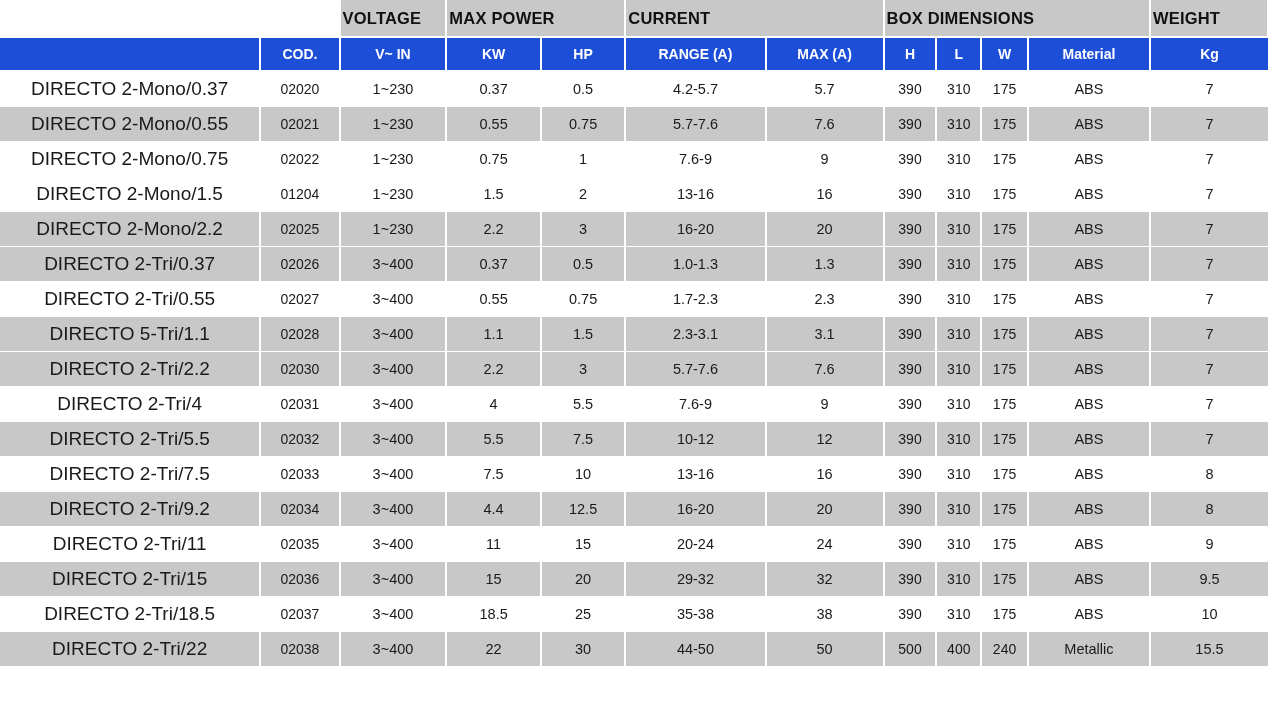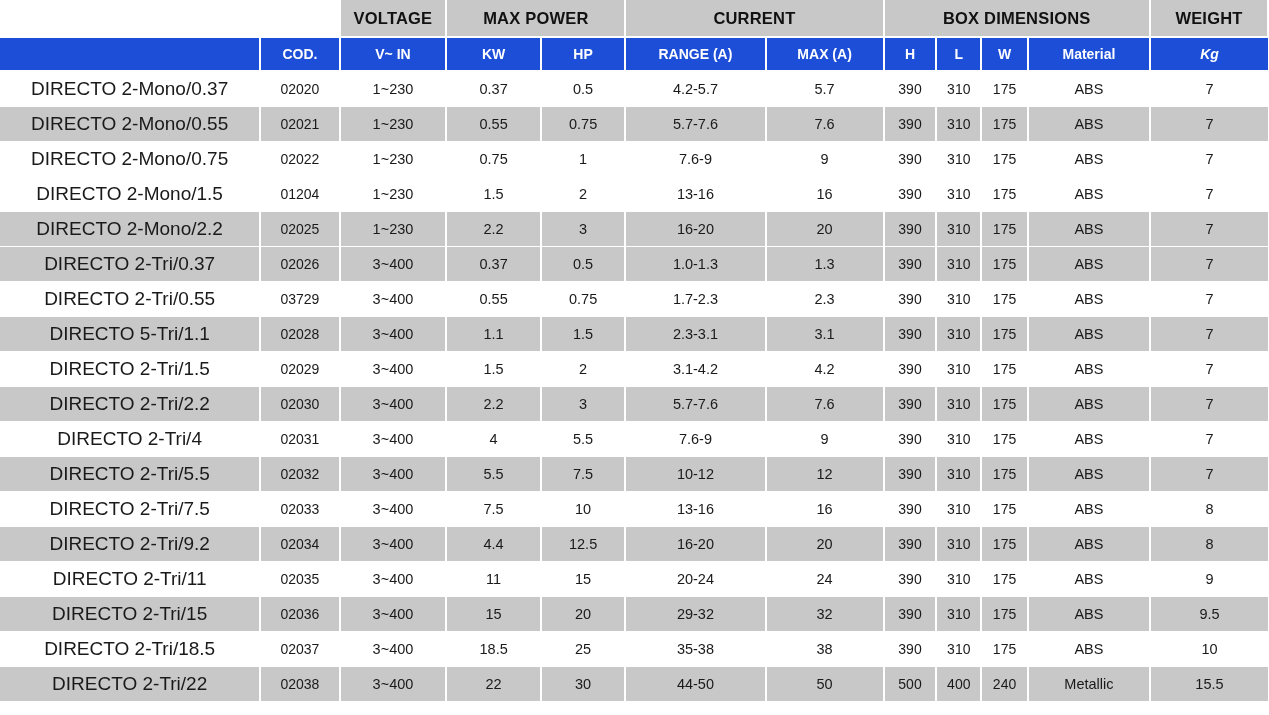--- a/index.html
+++ b/index.html
@@ -24,21 +24,21 @@
   .grp-blank {
     background: #ffffff;
     border: none;
   }
   .grp {
     background: #c8c8c8;
     color: #111111;
     font-size: 16.5px;
     font-weight: bold;
     letter-spacing: .2px;
-    text-align: center;
+    text-align: left;
     height: 36px;
     border-left: 2px solid #ffffff;
     border-right: 2px solid #ffffff;
     border-top: none;
     border-bottom: none;
     padding: 0 2px;
     white-space: nowrap;
   }
 
   
@@ -54,21 +54,20 @@
     border-top: 2px solid #ffffff;
     border-bottom: 2px solid #ffffff;
     padding: 0 2px;
     white-space: nowrap;
   }
   .sub.first {
     border-left: none;
   }
   .sub.last {
     border-right: none;
-    font-style: italic;
   }
 
   
   tbody td {
     font-size: 14.5px;
     color: #1a1a1a;
     text-align: center;
     height: 34px;
     padding: 0 2px;
     border-left: 2px solid #ffffff;
@@ -214,54 +213,40 @@
         <td class="c5">1.0-1.3</td>
         <td class="c6">1.3</td>
         <td class="c7">390</td>
         <td class="c8">310</td>
         <td class="c9">175</td>
         <td class="c10">ABS</td>
         <td class="c11 clast">7</td>
       </tr>
       <tr class="odd">
         <td class="c0">DIRECTO 2-Tri/0.55</td>
-        <td class="c1">03729</td>
+        <td class="c1">02027</td>
         <td class="c2">3~400</td>
         <td class="c3">0.55</td>
         <td class="c4">0.75</td>
         <td class="c5">1.7-2.3</td>
         <td class="c6">2.3</td>
         <td class="c7">390</td>
         <td class="c8">310</td>
         <td class="c9">175</td>
         <td class="c10">ABS</td>
         <td class="c11 clast">7</td>
       </tr>
       <tr class="even">
         <td class="c0">DIRECTO 5-Tri/1.1</td>
         <td class="c1">02028</td>
         <td class="c2">3~400</td>
         <td class="c3">1.1</td>
         <td class="c4">1.5</td>
         <td class="c5">2.3-3.1</td>
         <td class="c6">3.1</td>
-        <td class="c7">390</td>
-        <td class="c8">310</td>
-        <td class="c9">175</td>
-        <td class="c10">ABS</td>
-        <td class="c11 clast">7</td>
-      </tr>
-      <tr class="odd">
-        <td class="c0">DIRECTO 2-Tri/1.5</td>
-        <td class="c1">02029</td>
-        <td class="c2">3~400</td>
-        <td class="c3">1.5</td>
-        <td class="c4">2</td>
-        <td class="c5">3.1-4.2</td>
-        <td class="c6">4.2</td>
         <td class="c7">390</td>
         <td class="c8">310</td>
         <td class="c9">175</td>
         <td class="c10">ABS</td>
         <td class="c11 clast">7</td>
       </tr>
       <tr class="even">
         <td class="c0">DIRECTO 2-Tri/2.2</td>
         <td class="c1">02030</td>
         <td class="c2">3~400</td>

